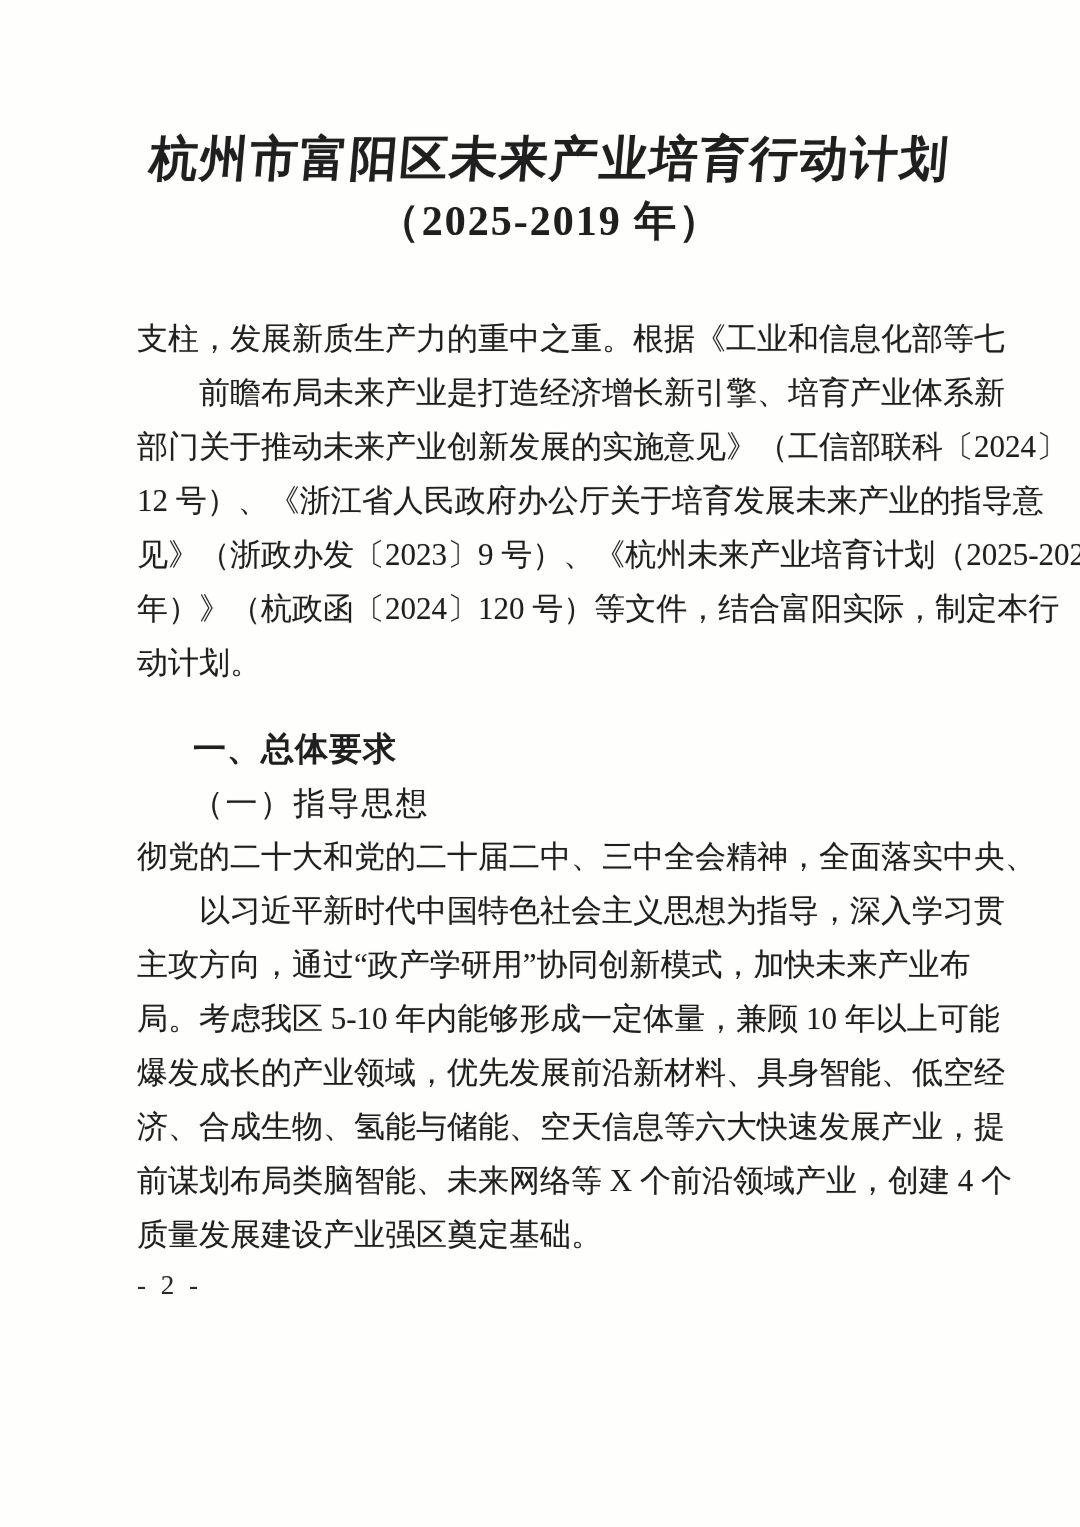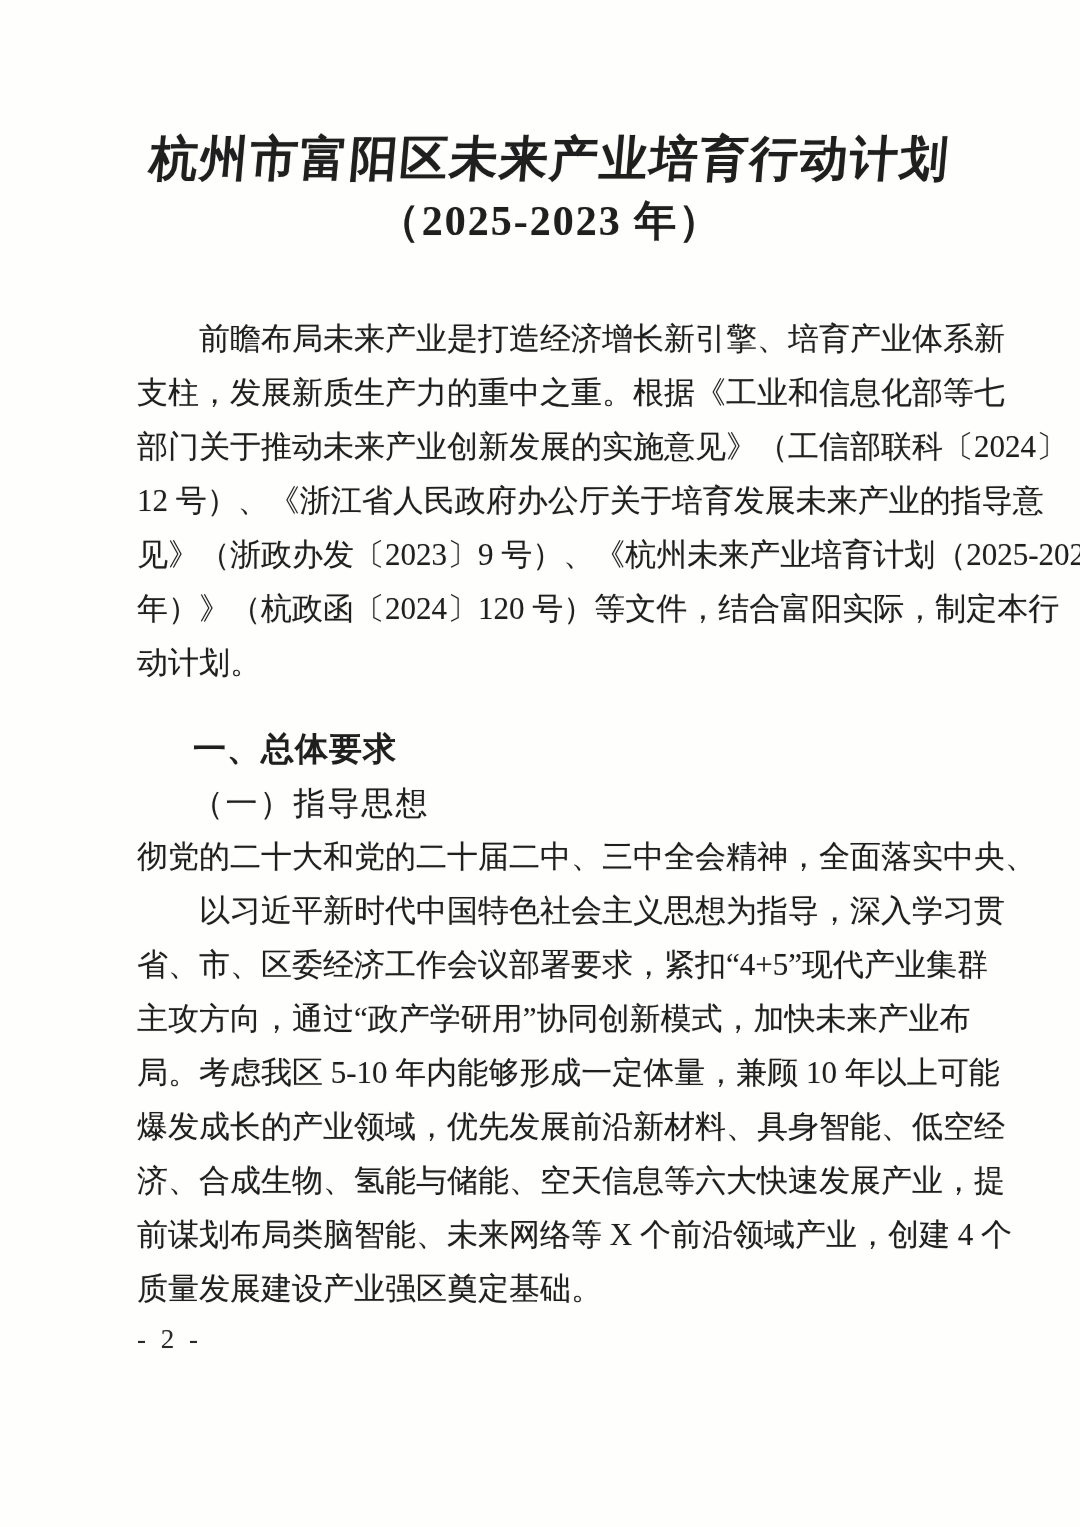--- a/index.html
+++ b/index.html
@@ -70,42 +70,41 @@
     text-shadow: 0 0 1px rgba(40,40,40,0.3);
   }
 </style>
 </head>
 <body>
 
 <div class="page">
 
   <div class="title-block">
     <div class="title-line1">杭州市富阳区未来产业培育行动计划</div>
-    <div class="title-line2">（2025-2023 年）</div>
+    <div class="title-line2">（2025-2019 年）</div>
   </div>
 
   <div class="body-block">
     <div class="paragraph">
+        <div class="line">支柱，发展新质生产力的重中之重。根据《工业和信息化部等七</div>
         <div class="line first">前瞻布局未来产业是打造经济增长新引擎、培育产业体系新</div>
-        <div class="line">支柱，发展新质生产力的重中之重。根据《工业和信息化部等七</div>
         <div class="line">部门关于推动未来产业创新发展的实施意见》（工信部联科〔2024〕</div>
         <div class="line">12 号）、《浙江省人民政府办公厅关于培育发展未来产业的指导意</div>
         <div class="line">见》（浙政办发〔2023〕9 号）、《杭州未来产业培育计划（2025-2026</div>
         <div class="line">年）》（杭政函〔2024〕120 号）等文件，结合富阳实际，制定本行</div>
         <div class="line last">动计划。</div>
       </div>
 
     <div class="h1">一、总体要求</div>
 
     <div class="h2">（一）指导思想</div>
 
     <div class="paragraph">
         <div class="line">彻党的二十大和党的二十届二中、三中全会精神，全面落实中央、</div>
         <div class="line first">以习近平新时代中国特色社会主义思想为指导，深入学习贯</div>
-        <div class="line">省、市、区委经济工作会议部署要求，紧扣“4+5”现代产业集群</div>
         <div class="line">主攻方向，通过“政产学研用”协同创新模式，加快未来产业布</div>
         <div class="line">局。考虑我区 5-10 年内能够形成一定体量，兼顾 10 年以上可能</div>
         <div class="line">爆发成长的产业领域，优先发展前沿新材料、具身智能、低空经</div>
         <div class="line">济、合成生物、氢能与储能、空天信息等六大快速发展产业，提</div>
         <div class="line">前谋划布局类脑智能、未来网络等 X 个前沿领域产业，创建 4 个</div>
         <div class="line last">质量发展建设产业强区奠定基础。</div>
       </div>
   </div>
 
   <div class="page-number">- 2 -</div>

